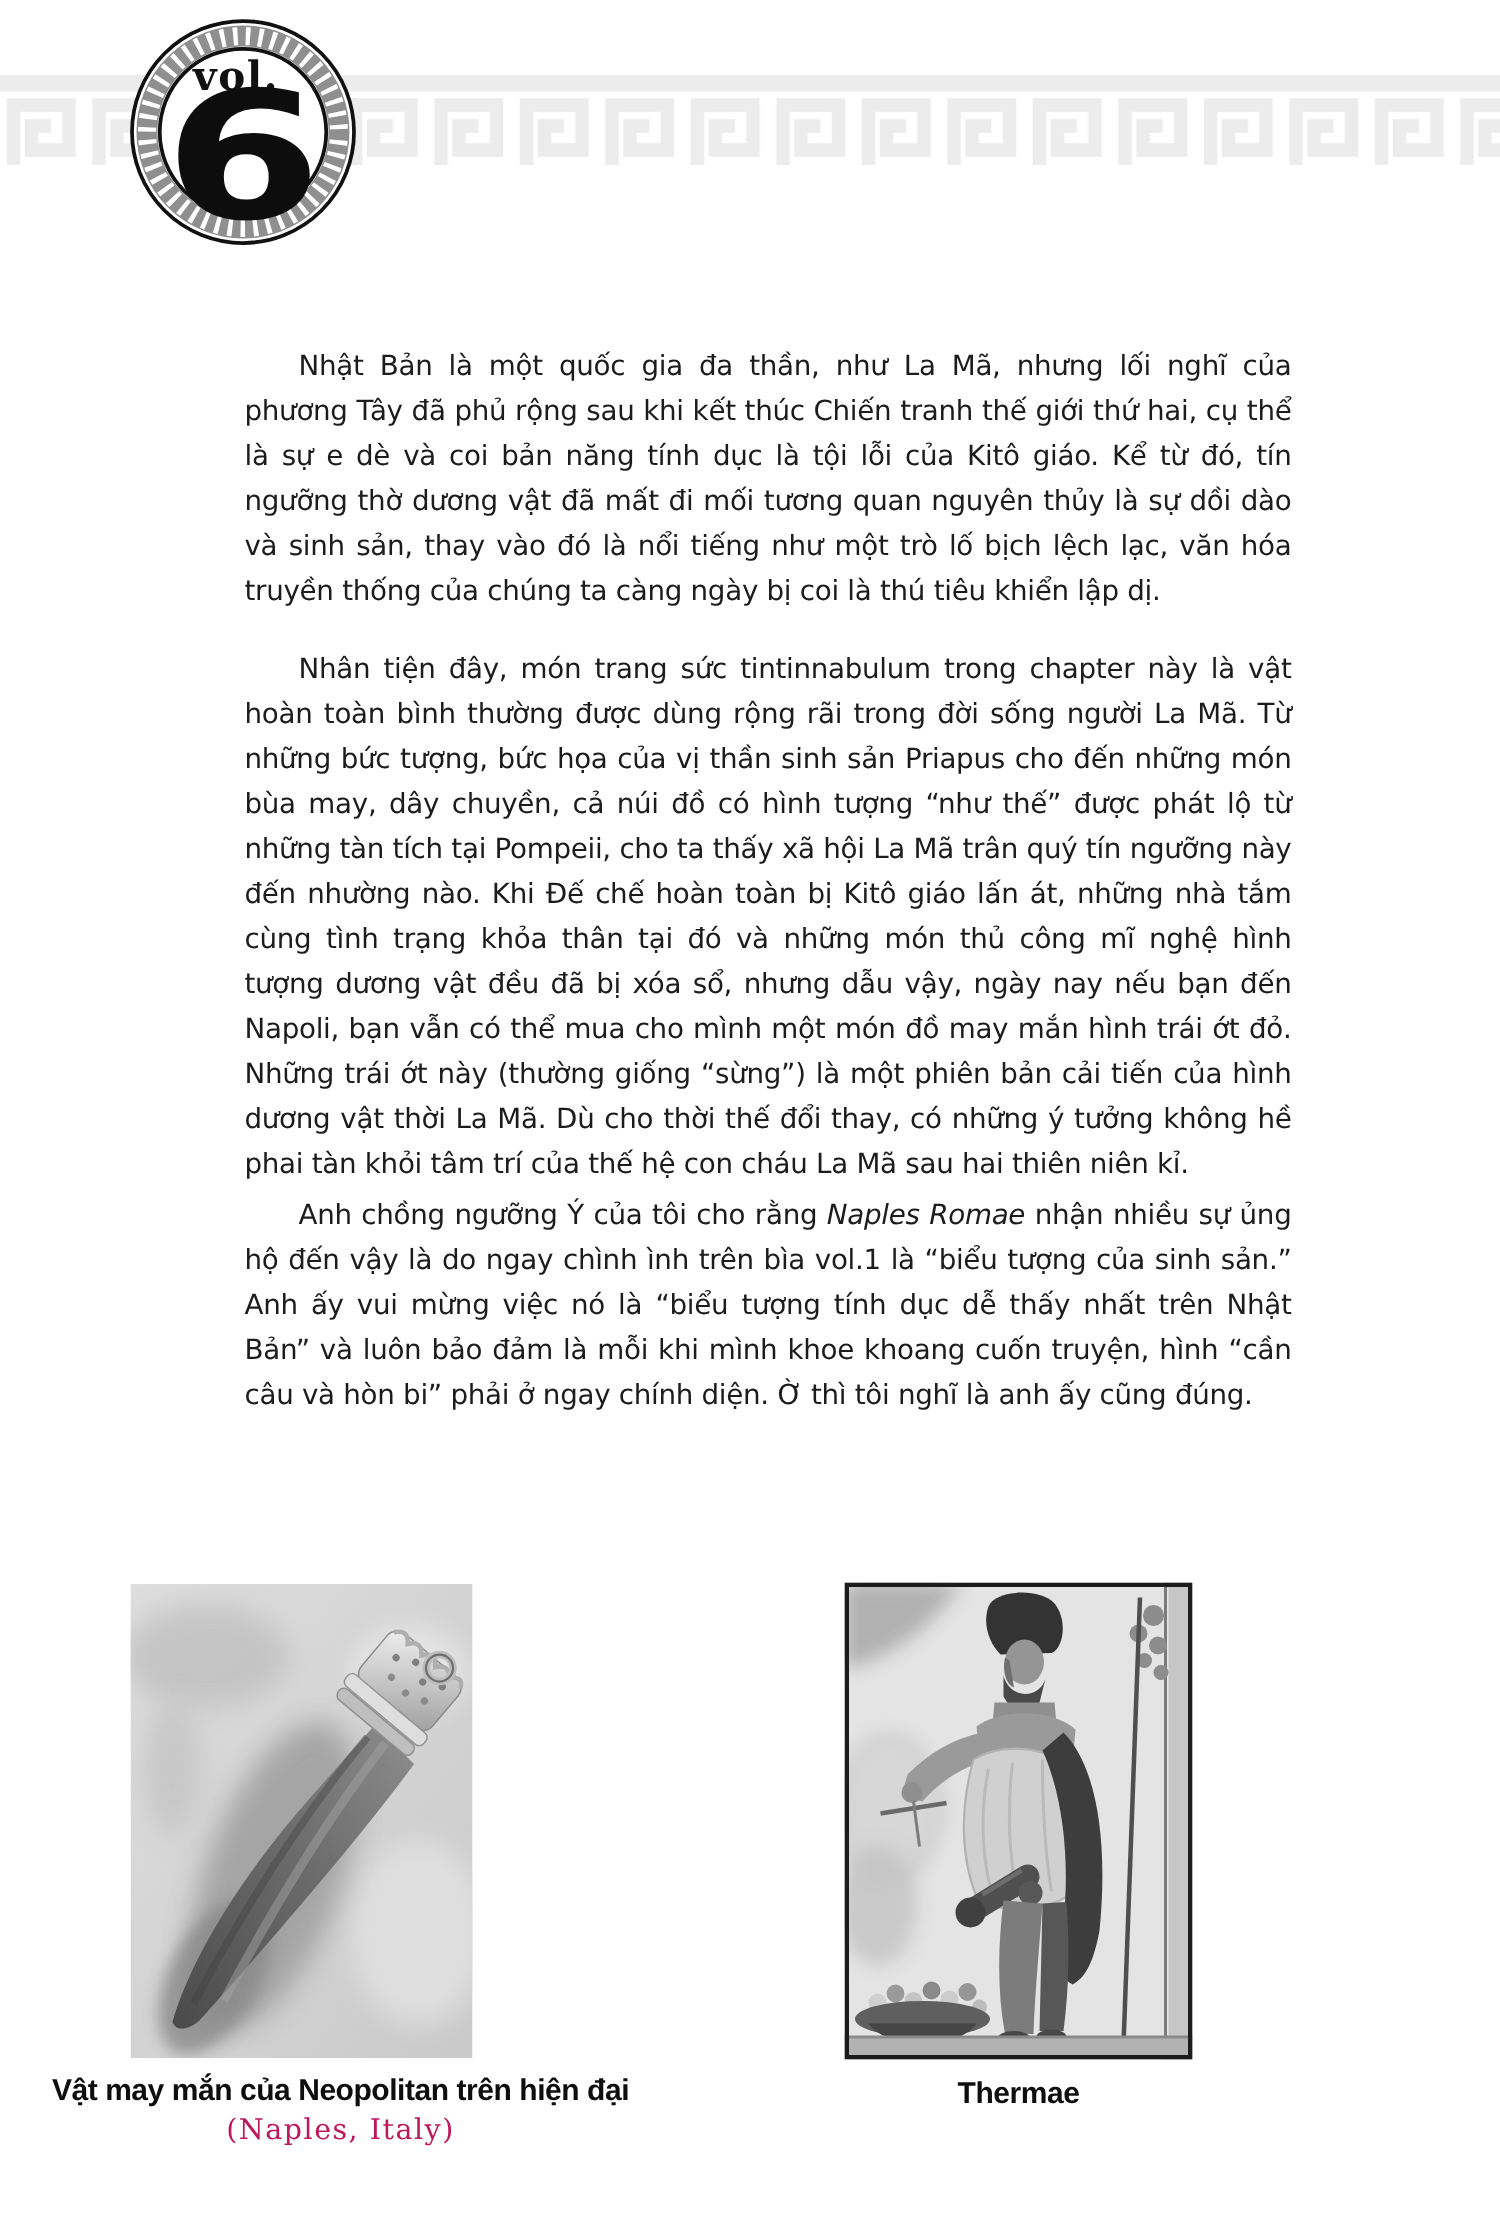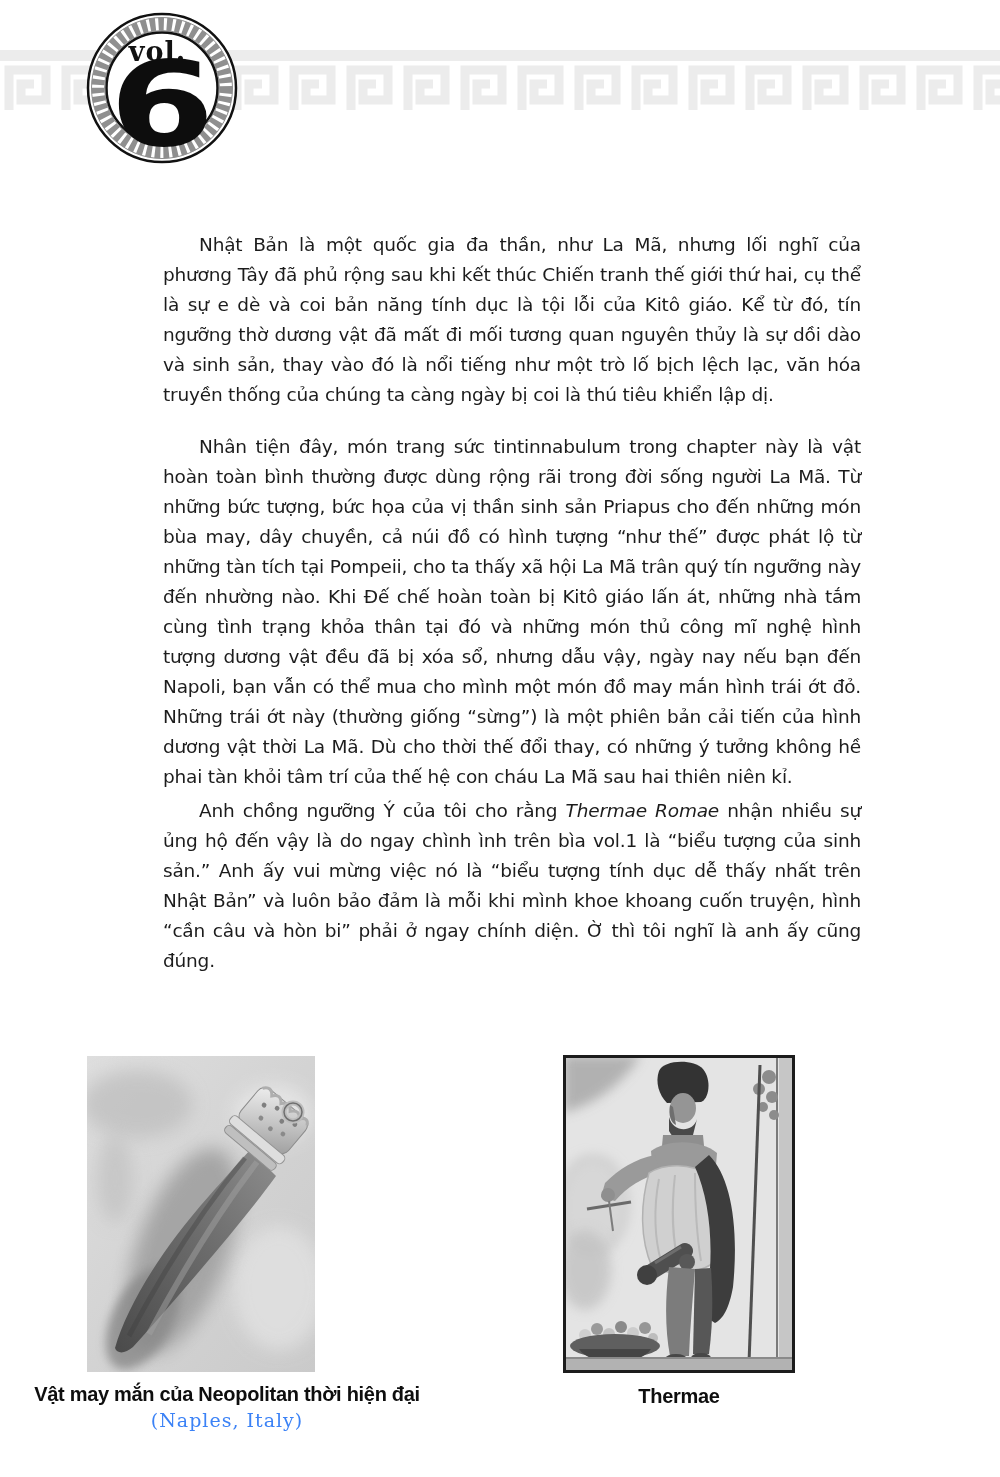--- a/index.html
+++ b/index.html
@@ -25,21 +25,21 @@
   .fig{position:absolute;}
   .fig-left{left:87px;top:1056px;width:228px;height:316px;}
   .fig-right{left:563px;top:1055px;width:232px;height:318px;}
   .fig svg{display:block;}
   
   .cap{position:absolute;text-align:center;font-weight:bold;font-size:20px;
        font-family:"Liberation Sans",sans-serif;color:#0e0e0e;letter-spacing:-0.3px;}
   .cap-left{left:27px;top:1383px;width:400px;}
   .cap-right{left:563px;top:1385px;width:232px;}
   .subcap{position:absolute;left:27px;top:1409px;width:400px;text-align:center;
-       font-family:"DejaVu Serif",serif;font-size:19px;color:#3b82f6;letter-spacing:1px;}
+       font-family:"DejaVu Serif",serif;font-size:19px;color:#be185d;letter-spacing:1px;}
 </style>
 </head>
 <body>
 
 <div class="page">
 
   <div class="band">
     <svg width="1000" height="72" viewBox="0 0 1000 72" xmlns="http://www.w3.org/2000/svg">
       <defs>
         <pattern id="gk" width="57" height="72" patternUnits="userSpaceOnUse">
@@ -65,21 +65,21 @@
 
   <div class="para p1">
     <span>Nhật Bản là một quốc gia đa thần, như La Mã, nhưng lối nghĩ của phương Tây đã phủ rộng sau khi kết thúc Chiến tranh thế giới thứ hai, cụ thể là sự e dè và coi bản năng tính dục là tội lỗi của Kitô giáo. Kể từ đó, tín ngưỡng thờ dương vật đã mất đi mối tương quan nguyên thủy là sự dồi dào và sinh sản, thay vào đó là nổi tiếng như một trò lố bịch lệch lạc, văn hóa truyền thống của chúng ta càng ngày bị coi là thú tiêu khiển lập dị.</span>
   </div>
 
   <div class="para p2">
     <span>Nhân tiện đây, món trang sức tintinnabulum trong chapter này là vật hoàn toàn bình thường được dùng rộng rãi trong đời sống người La Mã. Từ những bức tượng, bức họa của vị thần sinh sản Priapus cho đến những món bùa may, dây chuyền, cả núi đồ có hình tượng “như thế” được phát lộ từ những tàn tích tại Pompeii, cho ta thấy xã hội La Mã trân quý tín ngưỡng này đến nhường nào. Khi Đế chế hoàn toàn bị Kitô giáo lấn át, những nhà tắm cùng tình trạng khỏa thân tại đó và những món thủ công mĩ nghệ hình tượng dương vật đều đã bị xóa sổ, nhưng dẫu vậy, ngày nay nếu bạn đến Napoli, bạn vẫn có thể mua cho mình một món đồ may mắn hình trái ớt đỏ. Những trái ớt này (thường giống “sừng”) là một phiên bản cải tiến của hình dương vật thời La Mã. Dù cho thời thế đổi thay, có những ý tưởng không hề phai tàn khỏi tâm trí của thế hệ con cháu La Mã sau hai thiên niên kỉ.</span>
   </div>
 
   <div class="para p3">
-    <span>Anh chồng ngưỡng Ý của tôi cho rằng </span><em>Thermae Romae</em><span> nhận nhiều sự ủng hộ đến vậy là do ngay chình ình trên bìa vol.1 là “biểu tượng của sinh sản.” Anh ấy vui mừng việc nó là “biểu tượng tính dục dễ thấy nhất trên Nhật Bản” và luôn bảo đảm là mỗi khi mình khoe khoang cuốn truyện, hình “cần câu và hòn bi” phải ở ngay chính diện. Ờ thì tôi nghĩ là anh ấy cũng đúng.</span>
+    <span>Anh chồng ngưỡng Ý của tôi cho rằng </span><em>Naples Romae</em><span> nhận nhiều sự ủng hộ đến vậy là do ngay chình ình trên bìa vol.1 là “biểu tượng của sinh sản.” Anh ấy vui mừng việc nó là “biểu tượng tính dục dễ thấy nhất trên Nhật Bản” và luôn bảo đảm là mỗi khi mình khoe khoang cuốn truyện, hình “cần câu và hòn bi” phải ở ngay chính diện. Ờ thì tôi nghĩ là anh ấy cũng đúng.</span>
   </div>
 
   <div class="fig fig-left">
     <svg width="228" height="316" viewBox="0 0 228 316" xmlns="http://www.w3.org/2000/svg">
       <defs>
         <linearGradient id="mbg" x1="0" y1="0" x2="1" y2="1">
           <stop offset="0" stop-color="#dedede"></stop>
             <stop offset="0.5" stop-color="#d3d3d3"></stop>
             <stop offset="1" stop-color="#cacaca"></stop>
         </linearGradient>
@@ -197,17 +197,17 @@
       <ellipse cx="52" cy="291" rx="45" ry="12" fill="#5f5f5f"></ellipse>
       <path d="M16,294 C28,312 76,312 88,294 Z" fill="#454545"></path>
 
       <rect x="0" y="303" width="232" height="15" fill="#b2b2b2"></rect>
       <line x1="0" y1="303" x2="232" y2="303" stroke="#8a8a8a" stroke-width="2"></line>
 
       <rect x="1.5" y="1.5" width="229" height="315" fill="none" stroke="#1c1c1c" stroke-width="3"></rect>
     </svg>
   </div>
 
-  <div class="cap cap-left">Vật may mắn của Neopolitan thời hiện đại</div>
+  <div class="cap cap-left">Vật may mắn của Neopolitan trên hiện đại</div>
   <div class="subcap">(Naples, Italy)</div>
   <div class="cap cap-right">Thermae</div>
 
 </div>
 
 </body></html>

